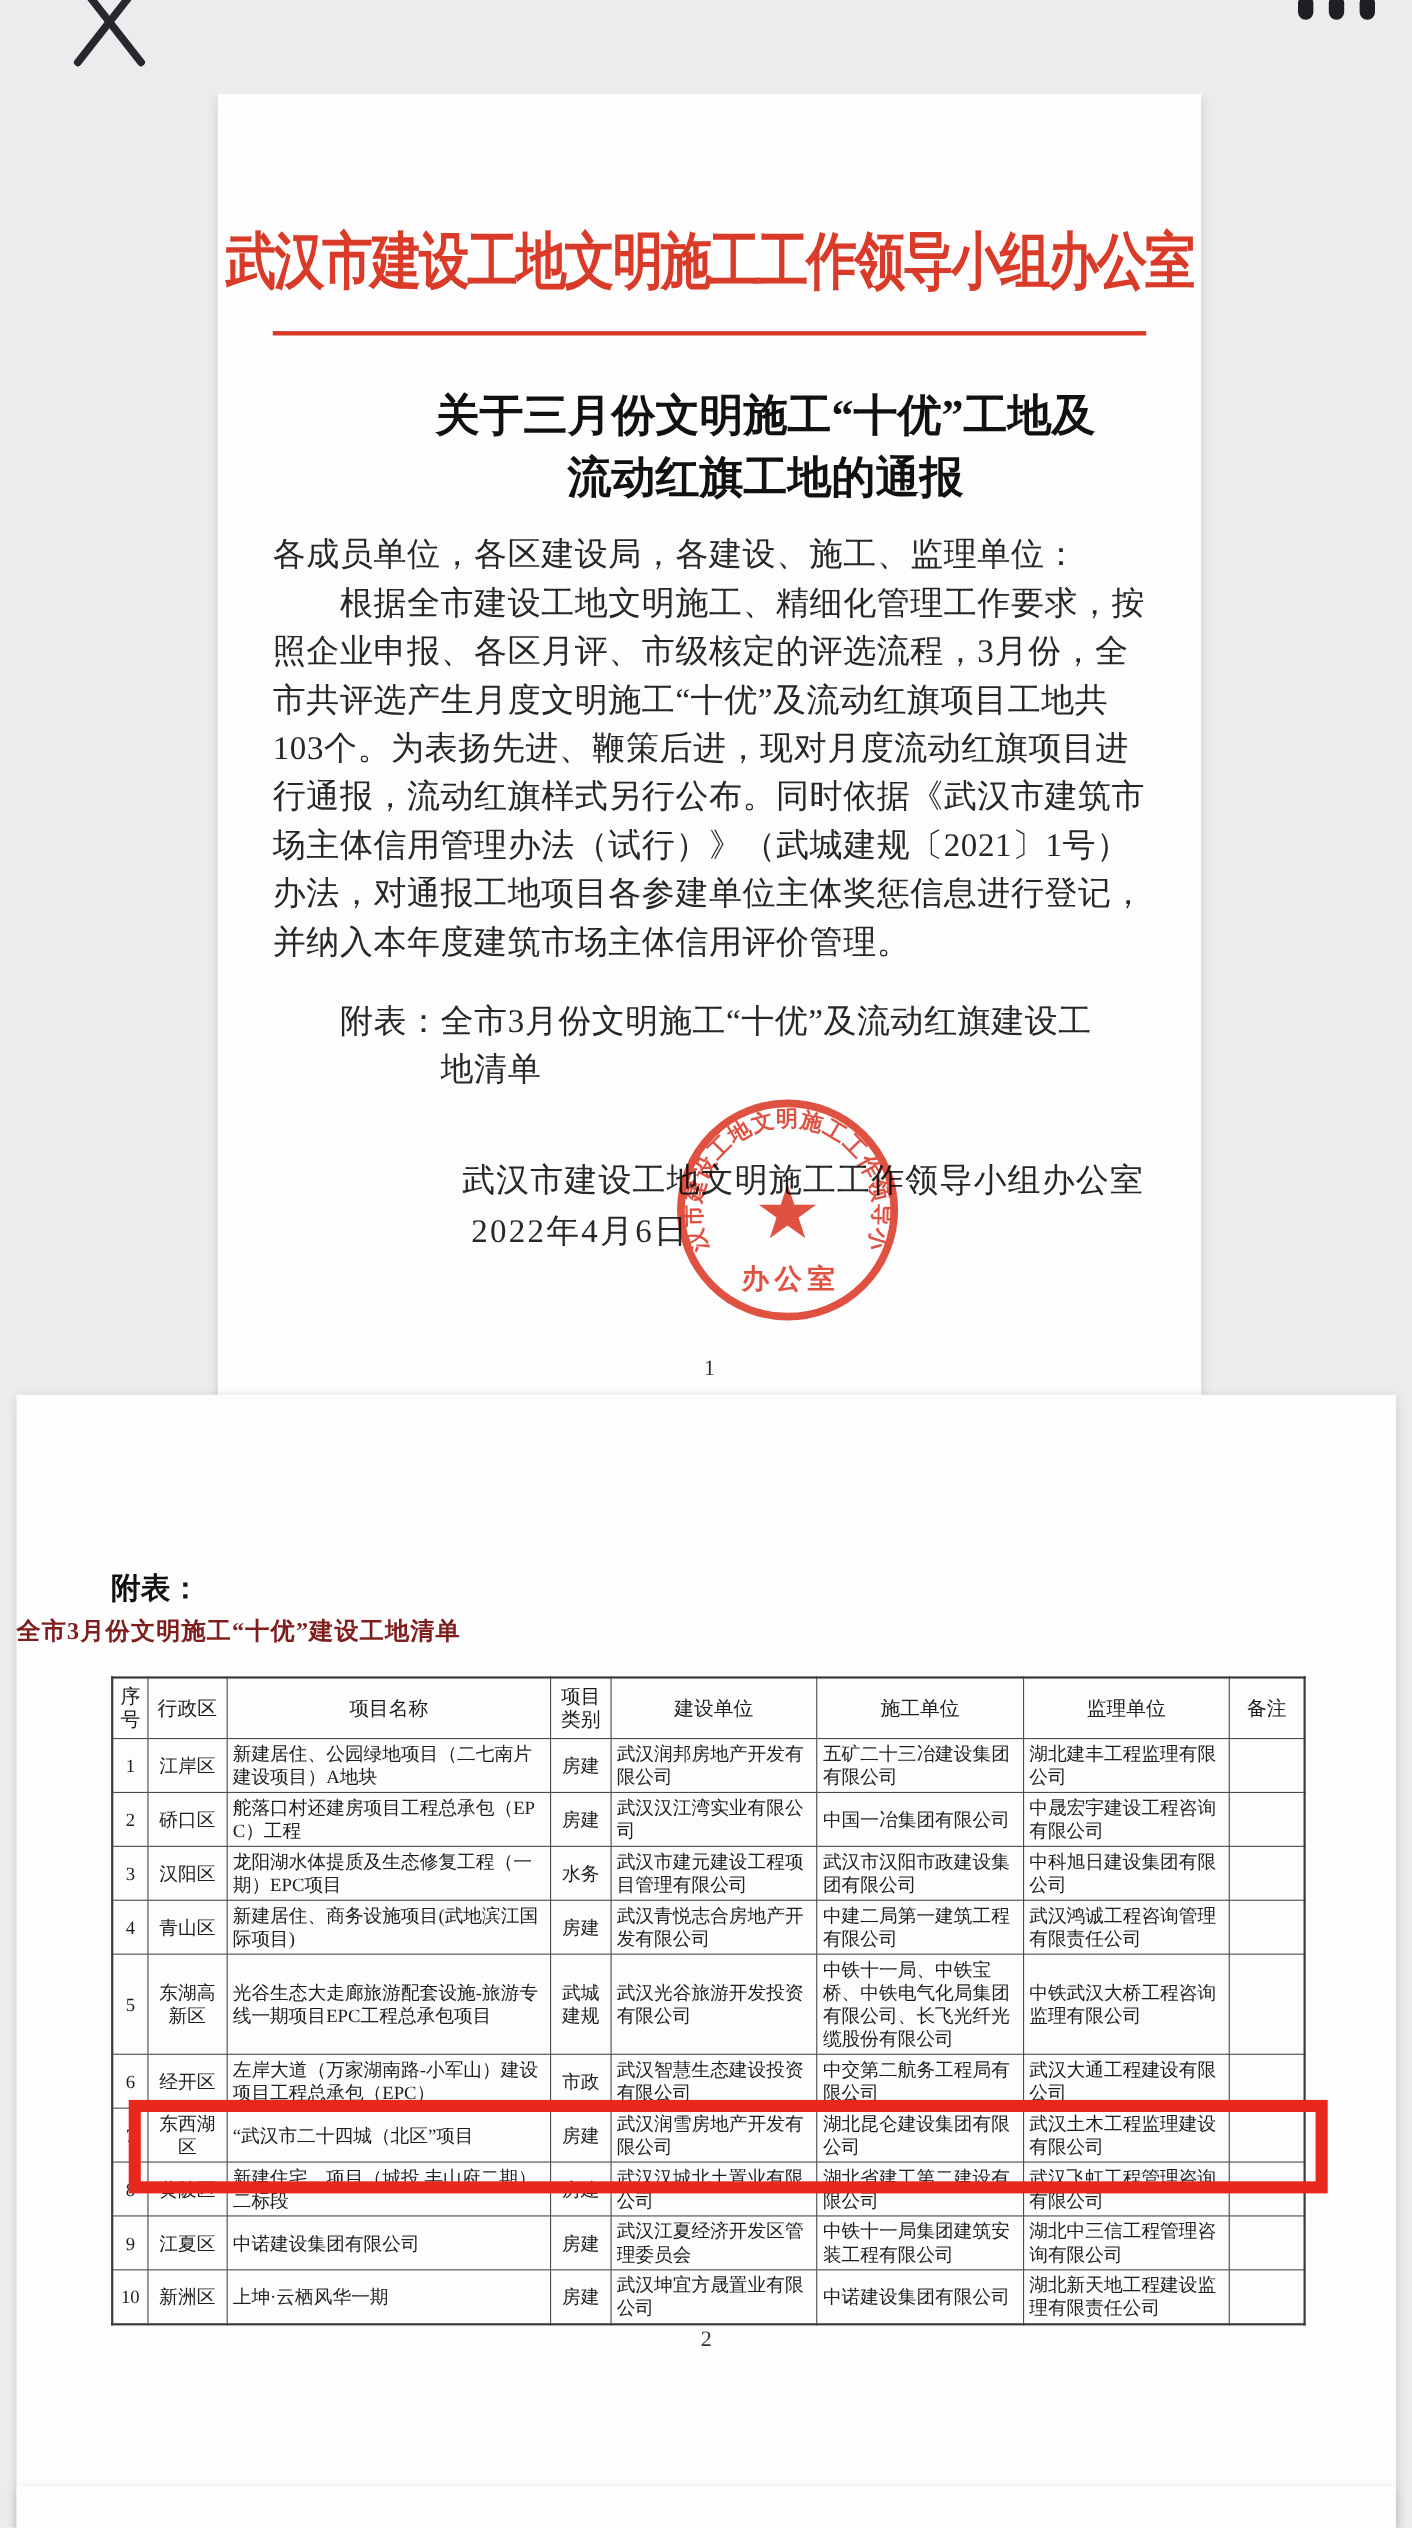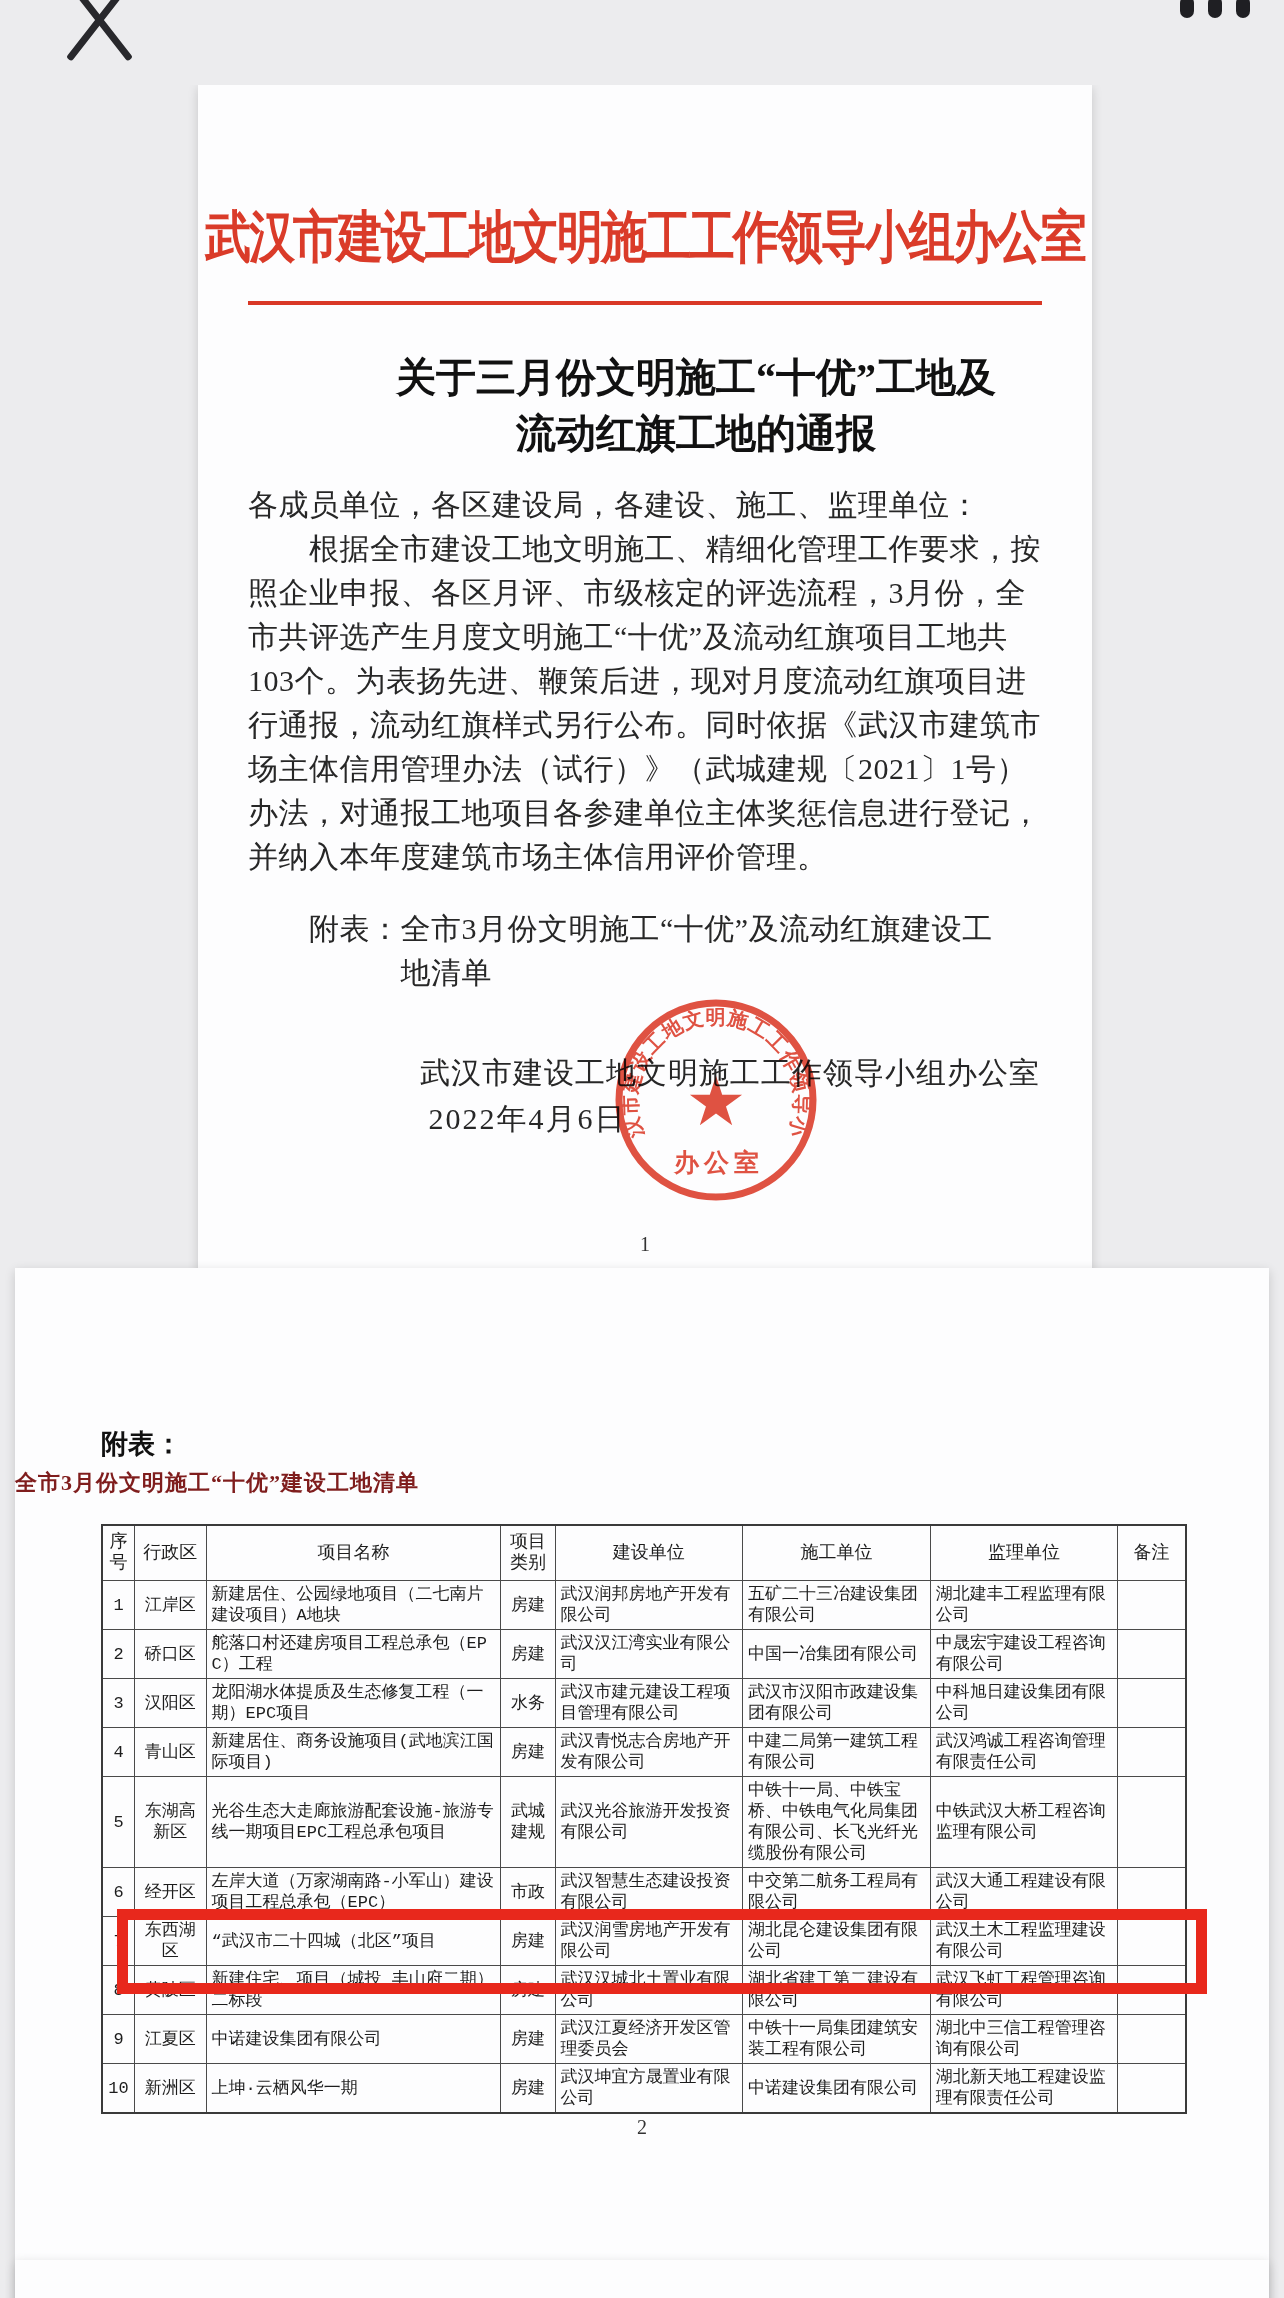--- a/index.html
+++ b/index.html
@@ -43,21 +43,21 @@
   .pagenum{position:absolute;left:0;width:100%;text-align:center;font-size:20px;color:#333;}
   #page1 .pagenum{top:1148px;}
   #page2 .pagenum{top:848px;}
   
   .attach-label{position:absolute;left:86px;top:158px;font-size:27px;font-weight:bold;color:#111;}
   .table-title{position:absolute;left:0;top:200px;width:1254px;
     font-size:22px;font-weight:bold;color:#7f1d1d;letter-spacing:1px;}
   .grid-wrap{position:absolute;left:86px;top:256px;width:1086px;}
   table.grid{width:100%;border-collapse:collapse;table-layout:fixed;
     font-size:17px;line-height:21px;color:#1d1d1d;
-    font-family:Liberation Mono, monospace;}
+    font-family:Liberation Serif, serif;}
   table.grid th,table.grid td{border:1px solid #4a4a4a;padding:3px 5px;vertical-align:middle;
     overflow:hidden;word-break:break-all;}
   table.grid{border:2px solid #3a3a3a;}
   table.grid th{font-weight:normal;text-align:center;font-size:18px;padding:6px 2px;}
   table.grid td.c0,table.grid td.c1,table.grid td.c3{text-align:center;}
   table.grid td.c2,table.grid td.c4,table.grid td.c5,table.grid td.c6{text-align:left;}
   col.w0{width:3.0%;}col.w1{width:6.6%;}col.w2{width:27.2%;}col.w3{width:5.0%;}
   col.w4{width:17.3%;}col.w5{width:17.3%;}col.w6{width:17.3%;}col.w7{width:6.3%;}
   .hl-box{position:absolute;border:11px solid #e8281c;box-sizing:border-box;z-index:4;
     left:65px;top:650px;width:1123px;height:120px;}

